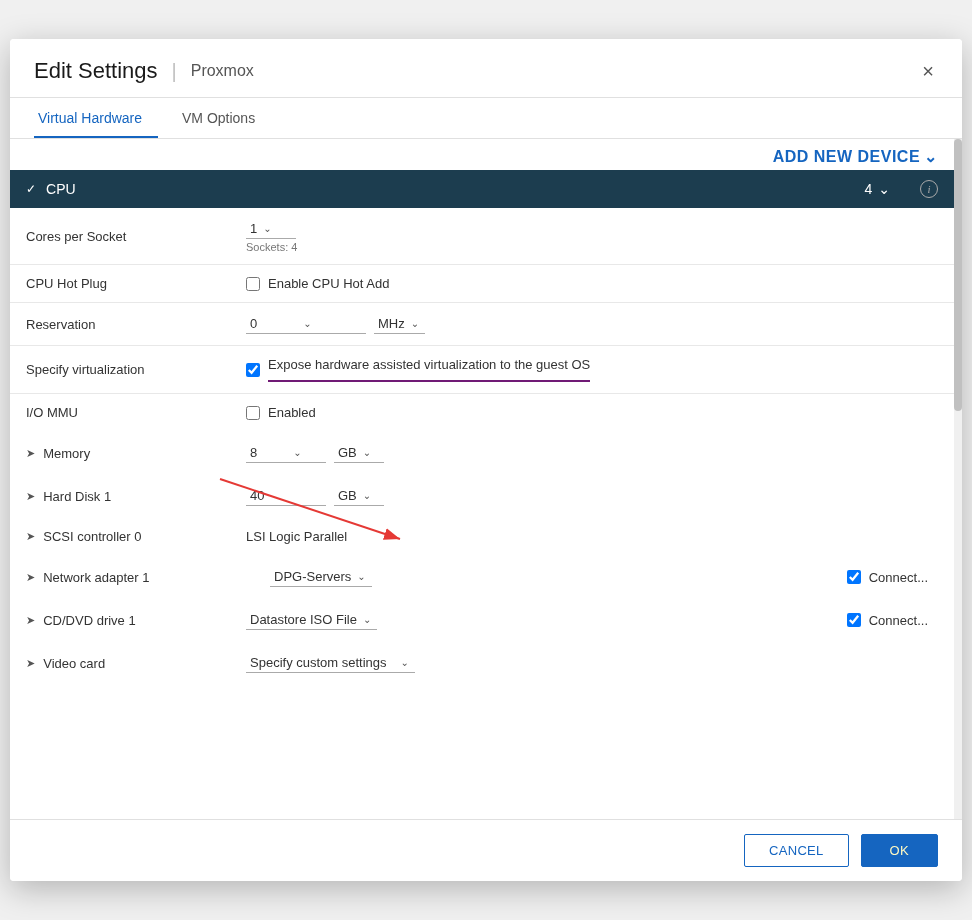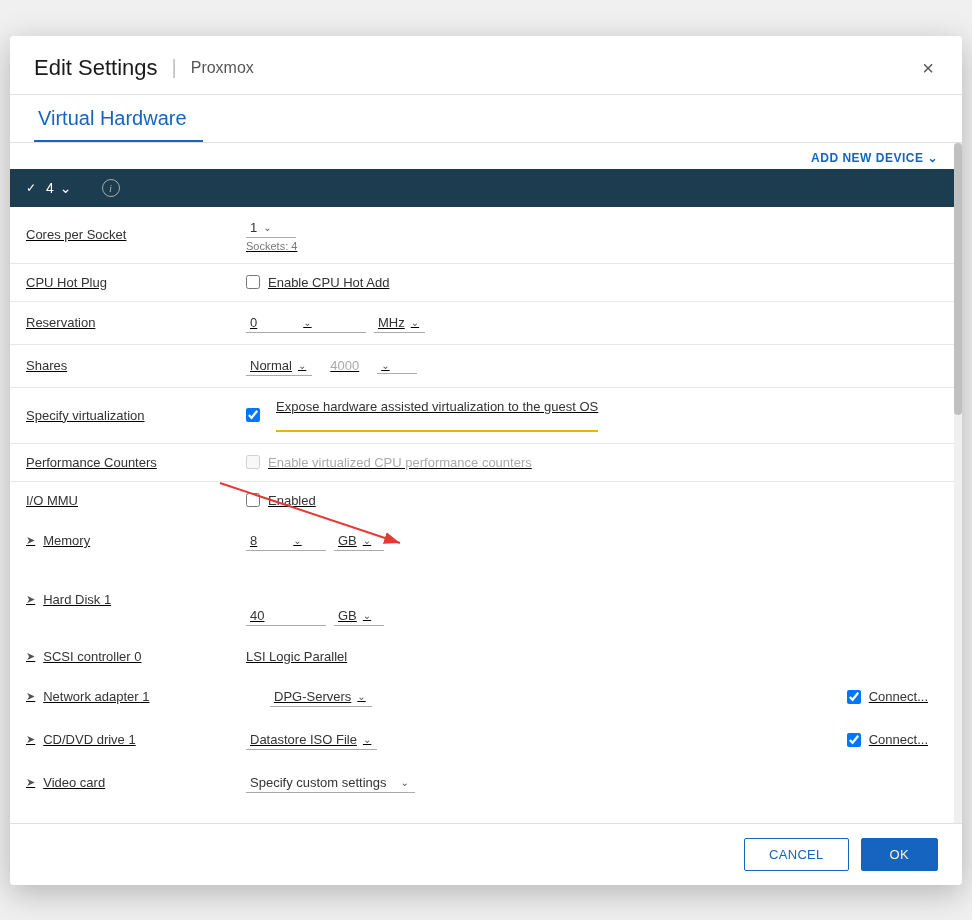--- a/index.html
+++ b/index.html
@@ -57,41 +57,41 @@
     }
     .tabs {
       display: flex;
       padding: 0 24px;
       border-bottom: 1px solid #e0e0e0;
       background: #fff;
     }
     .tab {
       padding: 12px 16px 10px 4px;
       cursor: pointer;
-      font-size: 20px;
+      font-size: 14px;
       color: #555;
       border-bottom: 2px solid transparent;
       margin-right: 20px;
     }
     .tab.active {
       color: #1565c0;
       border-bottom: 2px solid #1565c0;
       font-weight: 500;
     }
     .add-device-bar {
       display: flex;
       justify-content: flex-end;
       padding: 8px 16px 4px 16px;
     }
     .add-device-btn {
       background: none;
       border: none;
       cursor: pointer;
       color: #1565c0;
-      font-size: 12px;
+      font-size: 16px;
       font-weight: 600;
       letter-spacing: 0.5px;
       text-transform: uppercase;
       display: flex;
       align-items: center;
       gap: 4px;
     }
     .section-header {
       background: #1c3d4f;
       color: #fff;
@@ -121,21 +121,20 @@
       display: flex;
       align-items: center;
       justify-content: center;
       font-size: 11px;
       font-style: italic;
       font-family: serif;
     }
     .settings-table {
       width: 100%;
       border-collapse: collapse;
-      text-decoration: underline;
     }
     .settings-table tr {
       border-bottom: 1px solid #e8e8e8;
     }
     .settings-table tr:last-child {
       border-bottom: none;
     }
     .settings-table td {
       padding: 11px 16px;
       vertical-align: middle;
@@ -182,23 +181,22 @@
       display: flex;
       align-items: center;
       gap: 8px;
     }
     .shares-row {
       display: flex;
       align-items: center;
       gap: 8px;
     }
     .hw-virt-highlight {
-      border-bottom: 2px solid #eab308;
-      padding-bottom: 16px;
-      margin-left: 8px;
+      border-bottom: 2px solid #701a75;
+      padding-bottom: 8px;
     }
     .section-expand-row {
       background: #fff;
       cursor: pointer;
     }
     .section-expand-label {
       display: flex;
       align-items: center;
       gap: 8px;
       font-weight: 500;
@@ -275,34 +273,38 @@
     <span class="dialog-title">Edit Settings</span>
     <span class="dialog-subtitle-sep">|</span>
     <span class="dialog-subtitle">Proxmox</span>
     <button class="close-btn">×</button>
   </div>
 
   <div class="tabs">
     <div class="tab active">
       <span>Virtual Hardware</span>
     </div>
+    <div class="tab">
+      <span>VM Options</span>
+    </div>
   </div>
 
   <div class="content-wrapper" style="height:680px; overflow:hidden;">
     <div style="overflow-y:scroll; height:100%; padding-right:8px;">
 
       <div class="add-device-bar">
         <button class="add-device-btn">
           <span>ADD NEW DEVICE</span>
           <span>⌄</span>
         </button>
       </div>
 
       <div class="section-header">
         <span style="margin-right:10px; font-size:12px;">✓</span>
+        <span class="section-header-label">CPU</span>
         <div class="section-value">
           <span>4</span>
           <span>⌄</span>
         </div>
         <div style="width:30px;"></div>
         <div class="info-icon">
           <span>i</span>
         </div>
       </div>
 
@@ -340,55 +342,31 @@
               </div>
               <div class="select-inline">
                 <span class="select-inline-val">MHz</span>
                 <span style="font-size:10px; color:#555;">⌄</span>
               </div>
             </div>
           </td>
         </tr>
 
 
-        <tr>
-          <td>Shares</td>
-          <td>
-            <div class="shares-row">
-              <div class="select-inline">
-                <span class="select-inline-val">Normal</span>
-                <span style="font-size:10px; color:#555;">⌄</span>
-              </div>
-              <span style="color:#aaa; font-size:13px; margin: 0 10px;">4000</span>
-              <div class="select-inline" style="min-width:40px;">
-                <span style="font-size:10px; color:#555;">⌄</span>
-              </div>
-            </div>
-          </td>
-        </tr>
 
         <tr>
           <td>Specify virtualization</td>
           <td>
             <label class="checkbox-label">
               <input type="checkbox" checked="" style="">
               <span class="hw-virt-highlight">Expose hardware assisted virtualization to the guest OS</span>
             </label>
           </td>
         </tr>
 
-        <tr>
-          <td>Performance Counters</td>
-          <td>
-            <label class="checkbox-label disabled">
-              <input type="checkbox" disabled="" style="">
-              <span>Enable virtualized CPU performance counters</span>
-            </label>
-          </td>
-        </tr>
 
         <tr>
           <td>I/O MMU</td>
           <td>
             <label class="checkbox-label">
               <input type="checkbox" style="">
               <span>Enabled</span>
             </label>
           </td>
         </tr>
@@ -423,21 +401,21 @@
       <table class="settings-table" style="margin-top:1px;">
         <tbody>
             <tr class="section-expand-row">
           <td style="width:220px;">
             <div class="section-expand-label">
               <span class="expand-chevron">➤</span>
               <span>Hard Disk 1</span>
             </div>
           </td>
           <td>
-            <div style="display:flex; align-items:center; gap:8px;margin-top:32px;">
+            <div style="display:flex; align-items:center; gap:8px;">
               <div class="select-inline" style="min-width:80px;">
                 <span class="select-inline-val">40</span>
               </div>
               <div class="select-inline">
                 <span class="select-inline-val">GB</span>
                 <span style="font-size:10px; color:#555;">⌄</span>
               </div>
             </div>
           </td>
         </tr>

